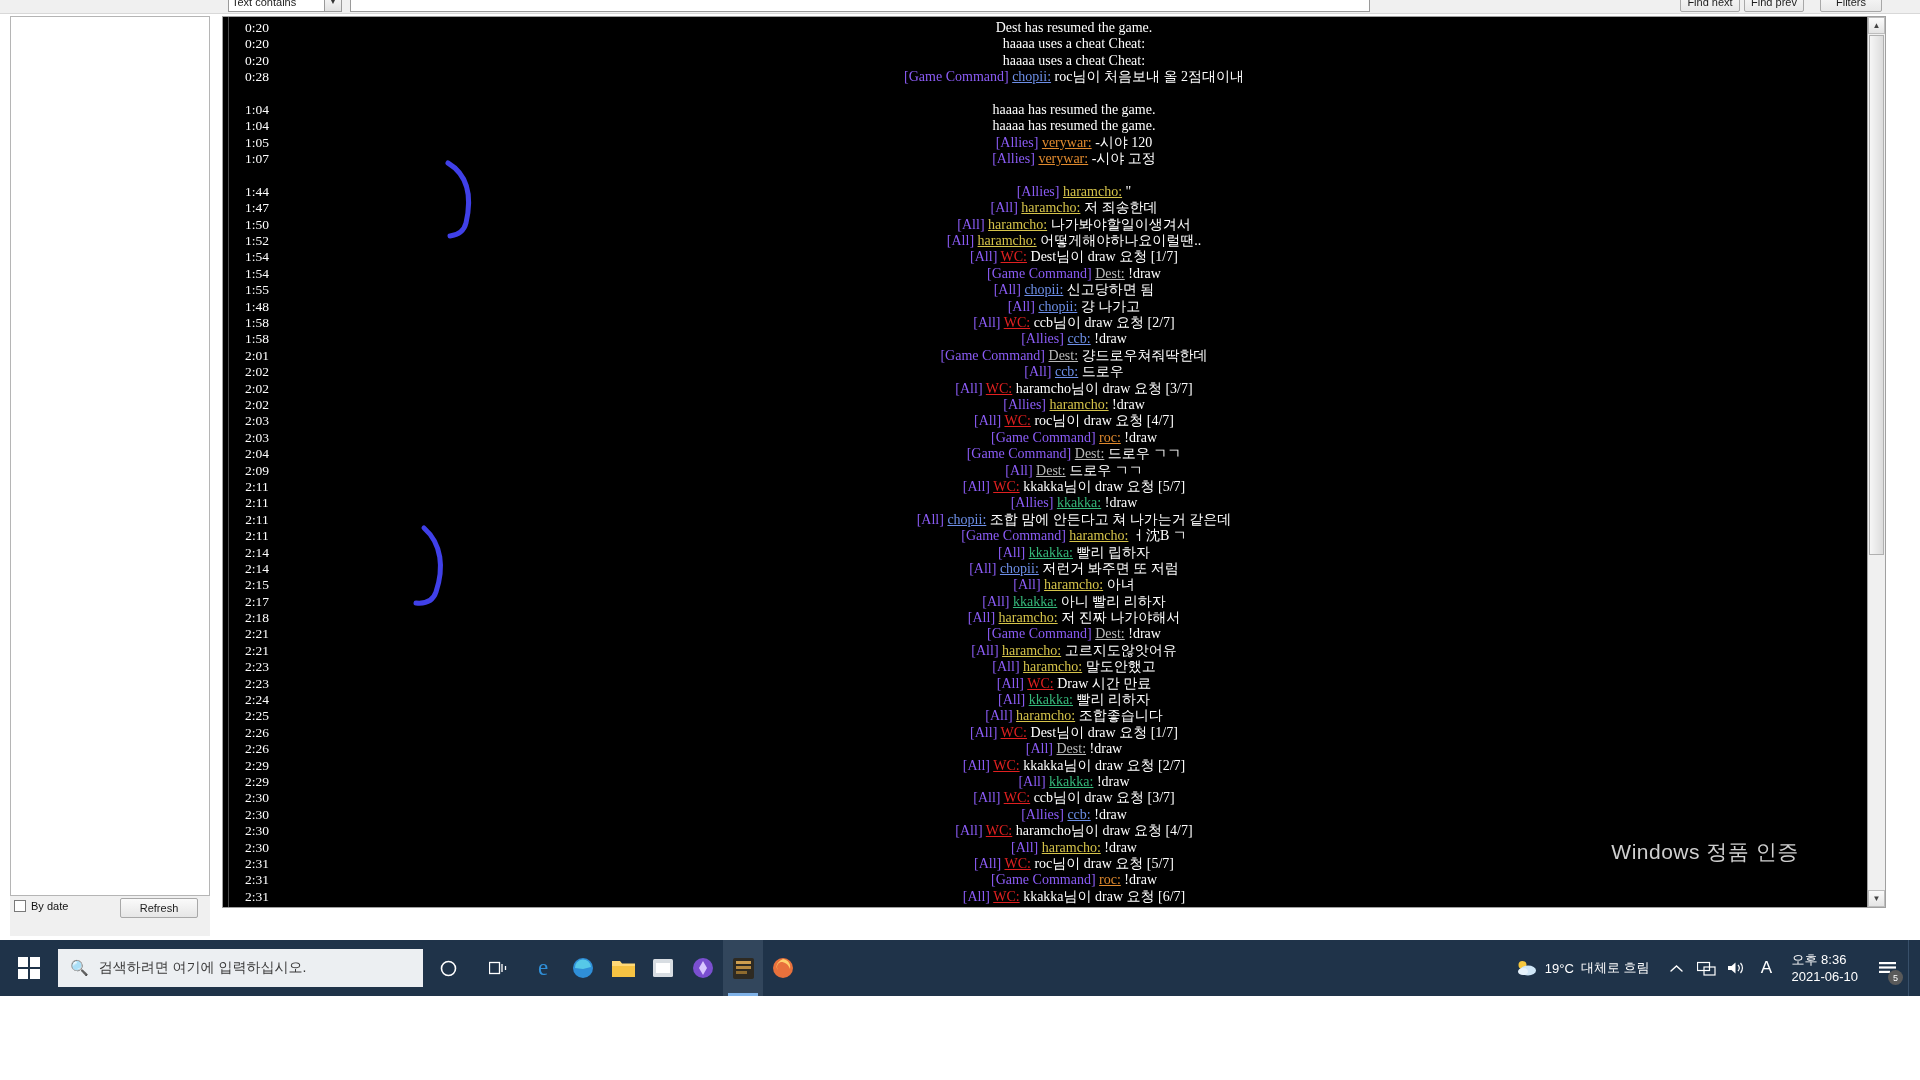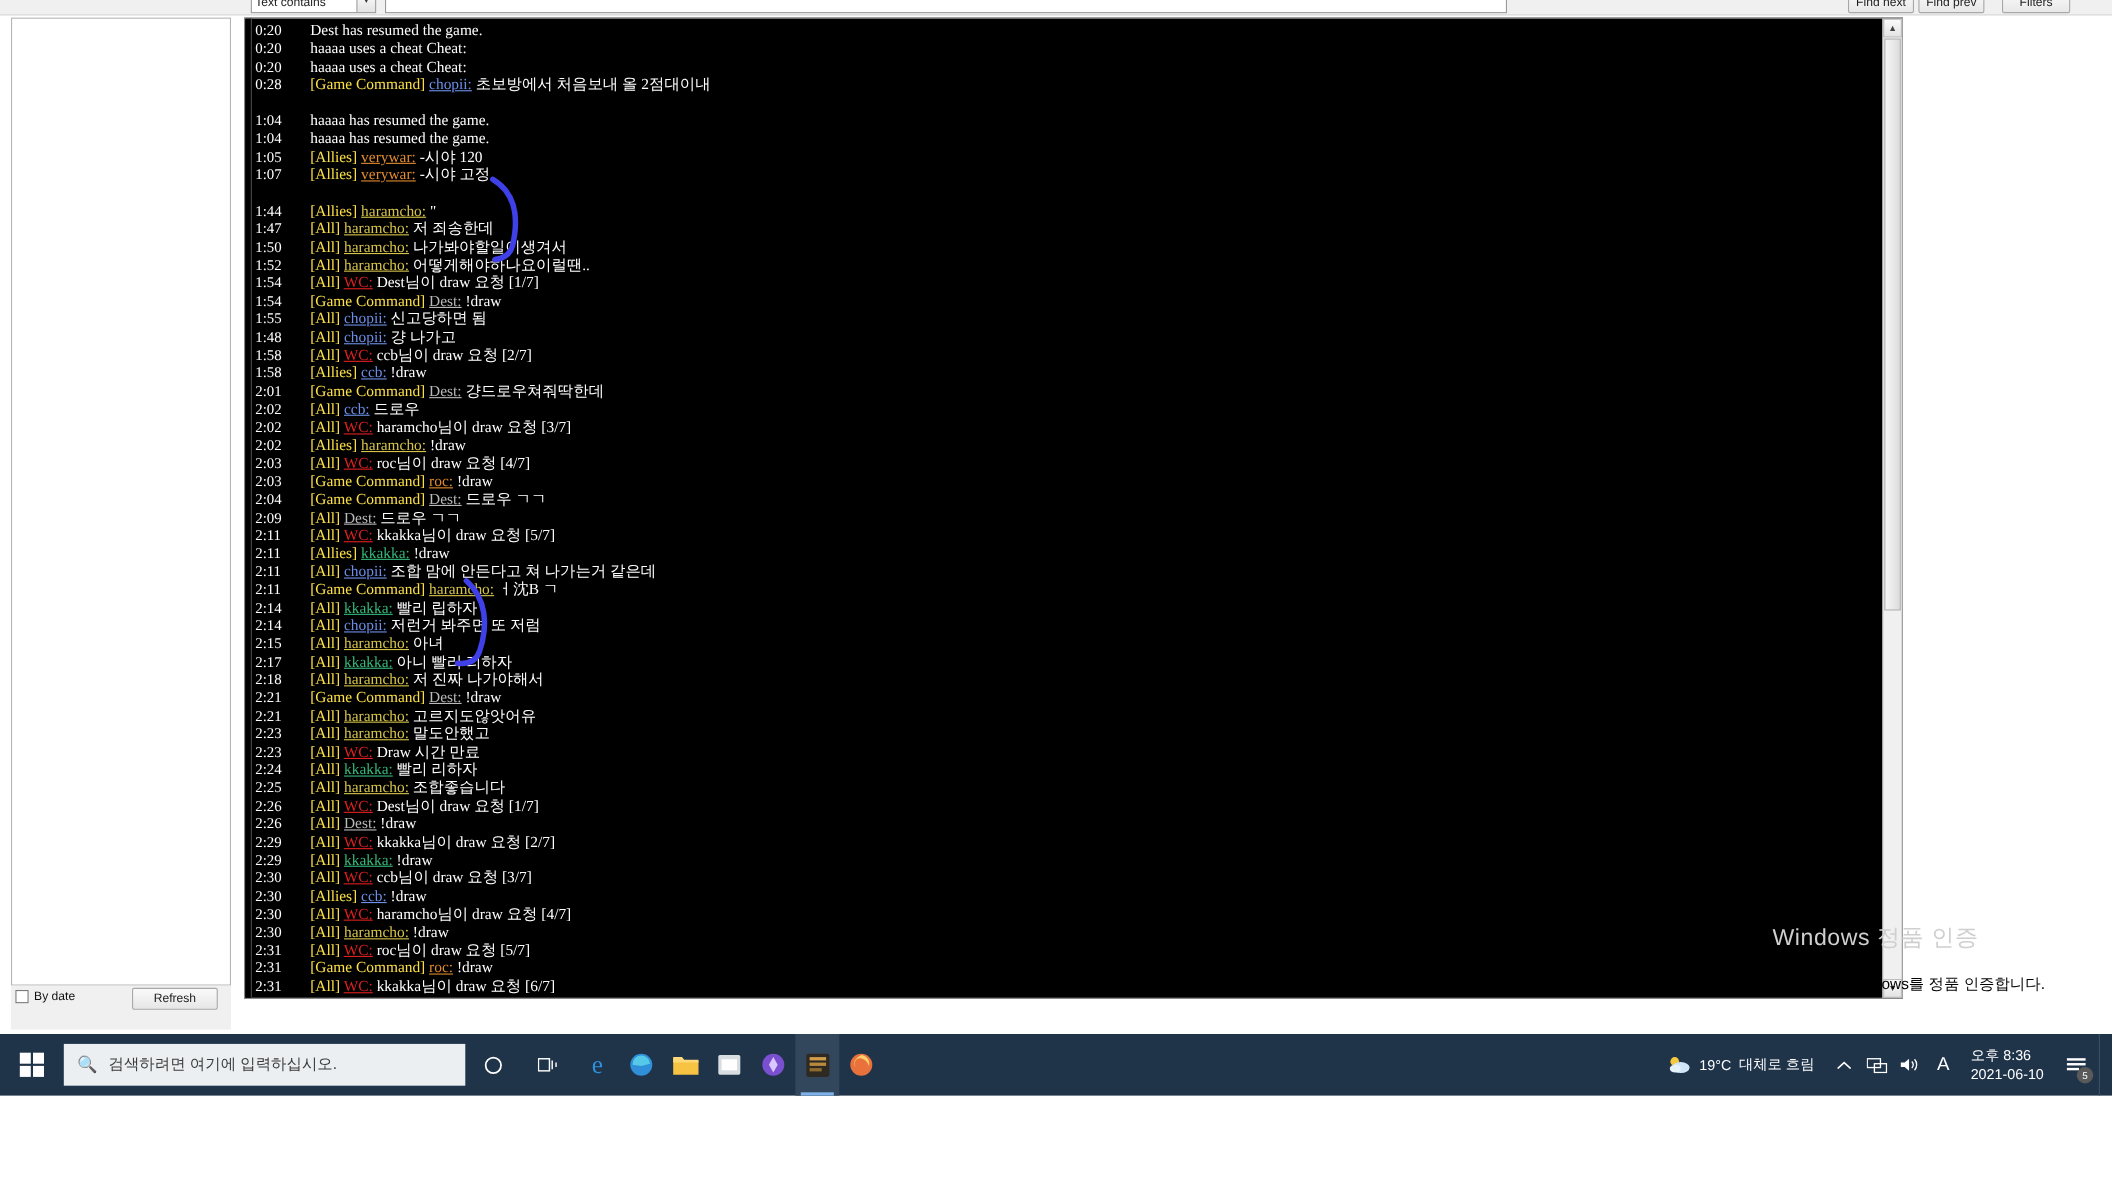--- a/index.html
+++ b/index.html
@@ -91,23 +91,24 @@
     width: 78px; height: 20px;
     background: linear-gradient(#fafafa,#e6e6e6);
     border: 1px solid #a8a8a8; border-radius: 2px;
     font-size: 11px; color: #1d1d1d;
     display: flex; align-items: center; justify-content: center;
   }
 
   
   #chat-outer {
     position: absolute; left: 222px; top: 16px;
-    width: 1508px; height: 892px;
+    width: 1664px; height: 892px;
     background: #000000;
     border: 1px solid #a0a0a0;
+    text-align: center;
   }
   #chat-gutter {
     position: absolute; left: 0; top: 0;
     width: 6px; height: 100%;
     background: #000;
     border-right: 1px solid #4a4a4a;
   }
   #chat-scroll {
     position: absolute; left: 7px; top: 0;
     right: 19px; bottom: 0;
@@ -126,21 +127,21 @@
   .line.blank { height: 16.4px; }
   .ts {
     width: 52px;
     flex: 0 0 52px;
     color: #ffffff;
     font-family: "Liberation Serif", serif;
     font-size: 13.5px;
     padding-left: 2px;
   }
   .body { flex: 1 1 auto; }
-  .chan { color: #fde047; }
+  .chan { color: #8b5cf6; }
   .nick { text-decoration: underline; }
   .msg  { color: #ffffff; }
 
   
   .n-gold   { color: #d6c44a; }
   .n-orange { color: #e08a2e; }
   .n-red    { color: #e02020; }
   .n-blue   { color: #6d8fe8; }
   .n-green  { color: #35b87a; }
   .n-gray   { color: #b9b9b9; }
@@ -312,21 +313,21 @@
         <div class="line">
           <span class="ts">0:20</span>
           <span class="body"><span class="msg">haaaa uses a cheat Cheat:</span></span>
         </div>
         <div class="line">
           <span class="ts">0:20</span>
           <span class="body"><span class="msg">haaaa uses a cheat Cheat:</span></span>
         </div>
         <div class="line">
           <span class="ts">0:28</span>
-          <span class="body"><span class="chan">[Game Command] </span><span class="nick n-blue">chopii:</span> <span class="msg">초보방에서 처음보내 올 2점대이내</span></span>
+          <span class="body"><span class="chan">[Game Command] </span><span class="nick n-blue">chopii:</span> <span class="msg">roc님이 처음보내 올 2점대이내</span></span>
         </div>
         <div class="line blank"></div>
         <div class="line">
           <span class="ts">1:04</span>
           <span class="body"><span class="msg">haaaa has resumed the game.</span></span>
         </div>
         <div class="line">
           <span class="ts">1:04</span>
           <span class="body"><span class="msg">haaaa has resumed the game.</span></span>
         </div>

